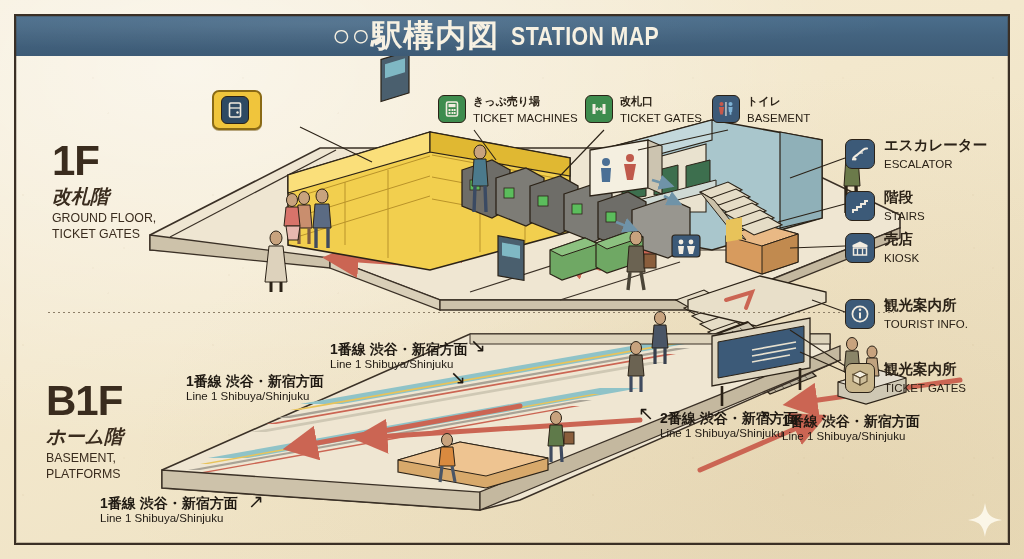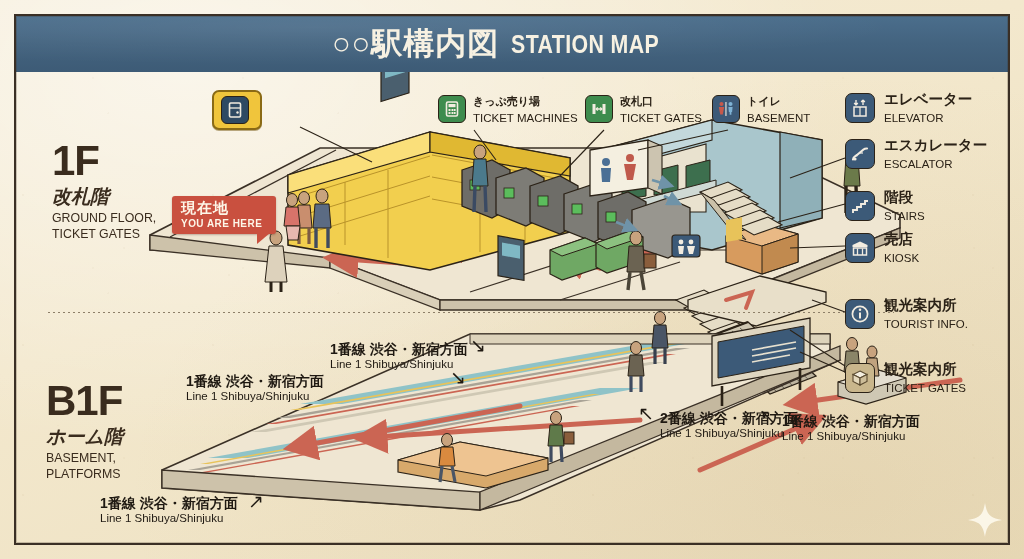--- a/index.html
+++ b/index.html
@@ -28,21 +28,21 @@
       radial-gradient(circle at 62% 41%, rgba(160,130,80,.07) 0 1px, transparent 1px);
     background-size:190px 150px,230px 180px,170px 210px,260px 160px,200px 230px,150px 190px;
   }
   #frame{
     position:absolute;left:14px;top:14px;right:14px;bottom:14px;
     border:2px solid #3a2f25;
     box-shadow:inset 0 0 0 1px rgba(58,47,37,.25);
   }
   
   #header{
-    position:absolute;left:16px;top:16px;right:16px;height:56px;
+    position:absolute;left:16px;top:16px;right:16px;height:40px;
     background:linear-gradient(180deg,#4b6e8c 0%,#43637f 50%,#3d5b76 100%);
     display:flex;align-items:center;justify-content:center;
     overflow:hidden;
   }
   #header:after{
     content:"";position:absolute;inset:0;opacity:.18;
     background:radial-gradient(ellipse at 30% 20%, rgba(255,255,255,.45), rgba(255,255,255,0) 60%);
   }
   .title-jp{
     color:#f7f1e2;font-size:31px;font-weight:bold;letter-spacing:1px;
@@ -455,24 +455,20 @@
     <div class="floor-big">B1F</div>
     <div class="floor-jp">ホーム階</div>
     <div class="floor-en">
       <div>BASEMENT,</div>
       <div>PLATFORMS</div>
     </div>
   </div>
 
   <div id="floor-divider"></div>
 
-  <div id="you-are-here">
-    <div class="jp">現在地</div>
-    <div class="en">YOU ARE HERE</div>
-  </div>
 
   <div id="cal-locker" class="callout">
     <span class="badge dark">
       <svg width="18" height="18" viewBox="0 0 18 18">
         <rect x="3.5" y="2" width="11" height="14" rx="1.2" fill="none" stroke="#f2ece0" stroke-width="1.6"></rect>
         <path d="M3.5,7 L14.5,7" stroke="#f2ece0" stroke-width="1.3"></path>
         <circle cx="11.5" cy="11.5" r="1.2" fill="#f2ece0"></circle>
       </svg>
     </span>
   </div>
@@ -522,34 +518,20 @@
         <circle cx="14.5" cy="4" r="2" fill="#7fb3d5"></circle>
         <path d="M12.4,7 L16.6,7 L16.1,12 L15.4,12 L15.4,14.8 L13.6,14.8 L13.6,12 L12.9,12 z" fill="#7fb3d5"></path>
       </svg>
     </span>
     <span class="txt">
       <span class="jp">トイレ</span><br>
       <span class="en">BASEMENT</span>
     </span>
   </div>
 
-  <div id="lg-elevator" class="legend-item">
-    <span class="badge blue">
-      <svg width="20" height="20" viewBox="0 0 20 20">
-        <path d="M6,2 L6,7 M6,7 L4.2,5 M6,7 L7.8,5" stroke="#f2ece0" stroke-width="1.4" fill="none"></path>
-        <path d="M13,7 L13,2 M13,2 L11.2,4 M13,2 L14.8,4" stroke="#f2ece0" stroke-width="1.4" fill="none"></path>
-        <rect x="4" y="9" width="12" height="9" fill="none" stroke="#f2ece0" stroke-width="1.5"></rect>
-        <path d="M10,9 L10,18" stroke="#f2ece0" stroke-width="1.2"></path>
-      </svg>
-    </span>
-    <span>
-      <span class="jp">エレベーター</span><br>
-      <span class="en">ELEVATOR</span>
-    </span>
-  </div>
 
   <div id="lg-escalator" class="legend-item">
     <span class="badge blue">
       <svg width="20" height="20" viewBox="0 0 20 20">
         <path d="M3,15.5 C3,13 5,12.5 7,11 L13.5,5.5 C14.8,4.4 16,4.5 17,4.5" fill="none" stroke="#f2ece0" stroke-width="2.2" stroke-linecap="round"></path>
         <circle cx="5" cy="15" r="1.6" fill="#f2ece0"></circle>
         <path d="M9,9 L13,9" stroke="#f2ece0" stroke-width="1.2"></path>
       </svg>
     </span>
     <span>

